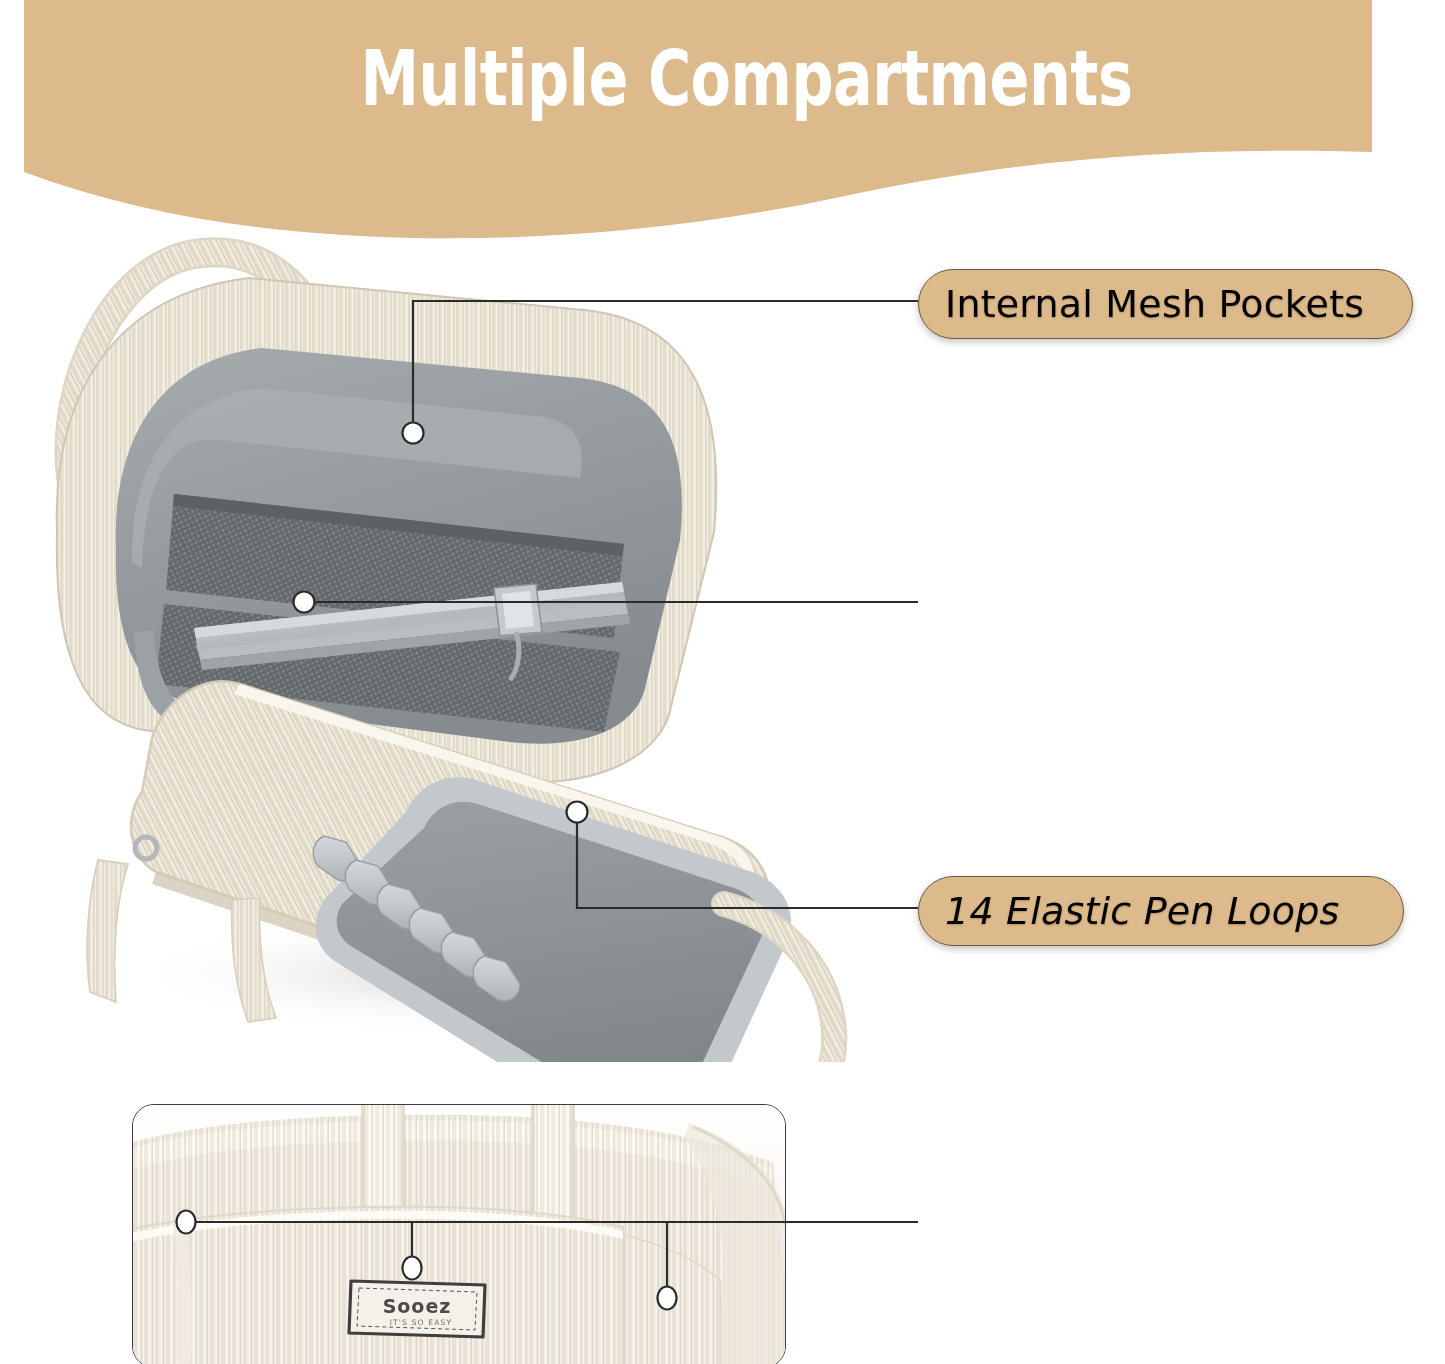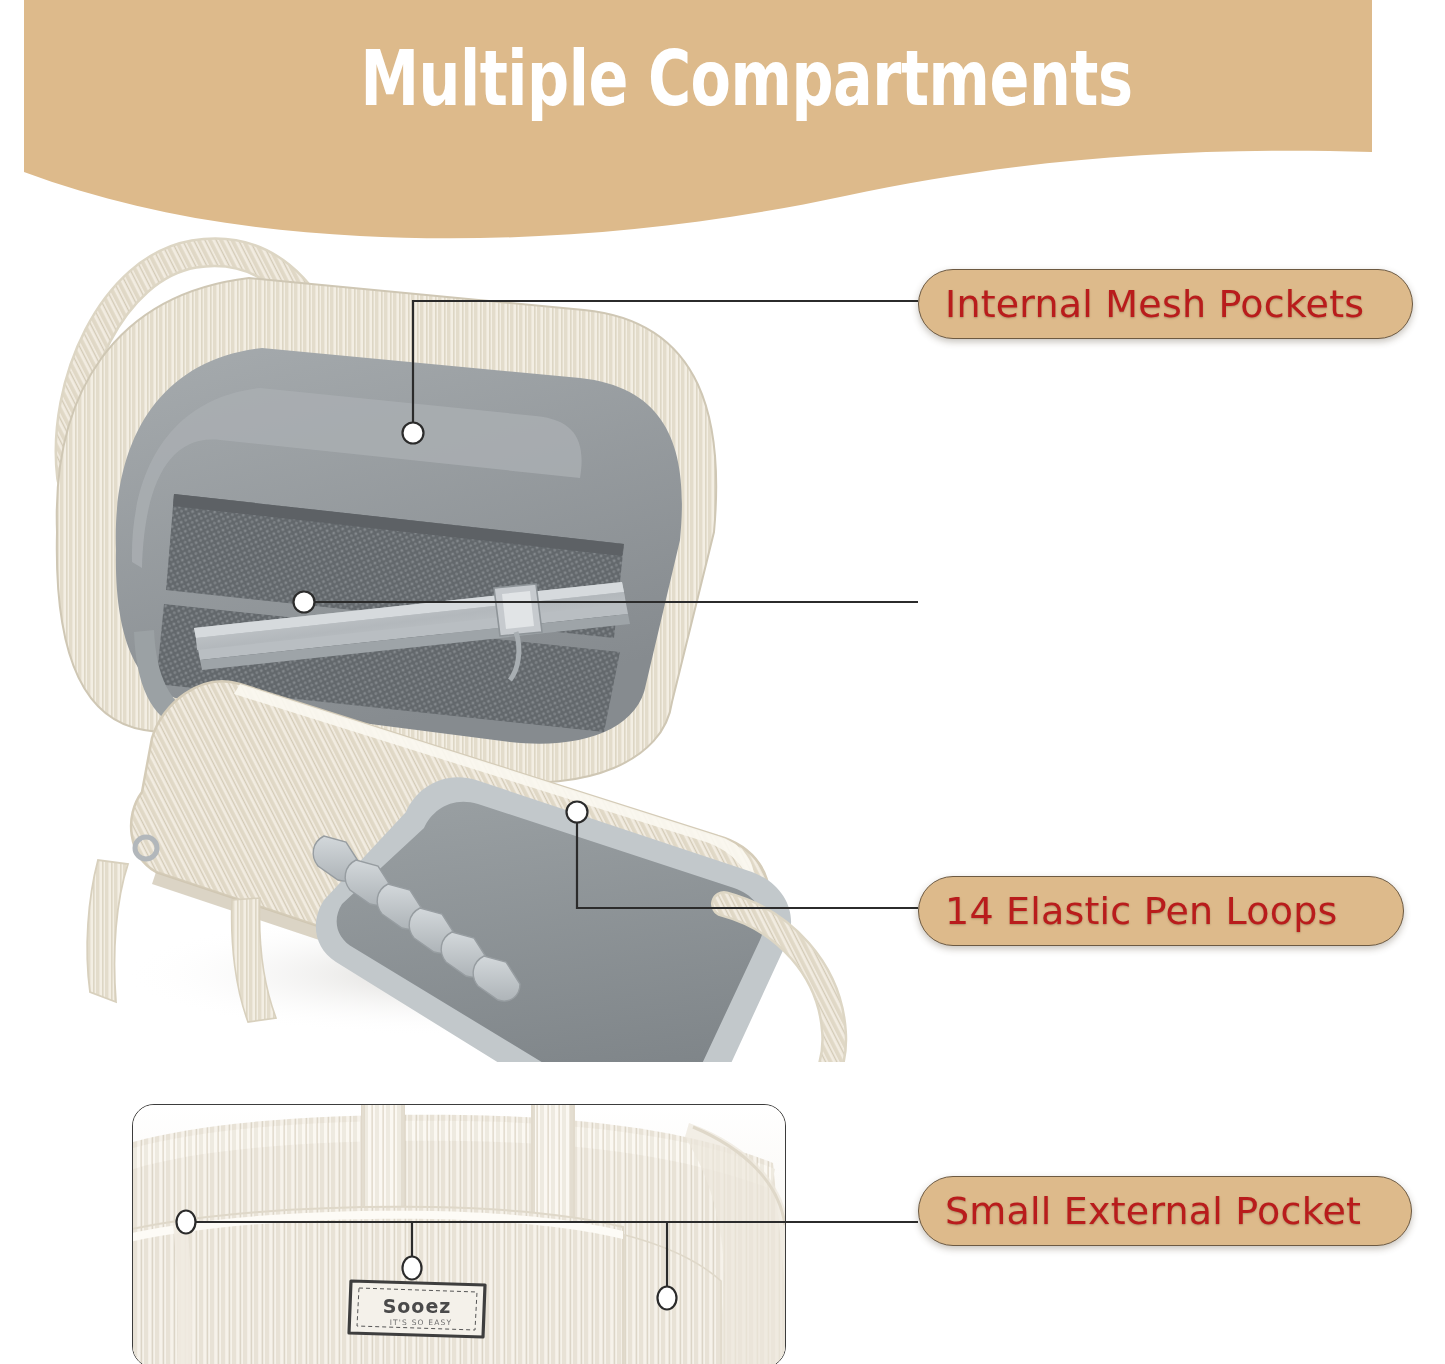--- a/index.html
+++ b/index.html
@@ -22,28 +22,28 @@
 
   
   .callout-chip{
     position:absolute;height:70px;box-sizing:border-box;
     background:#ddba8b;border:1.6px solid #6d5a42;border-radius:35px;
     display:flex;align-items:center;justify-content:flex-start;
     padding:0 22px 0 26px;
     box-shadow:0 3px 7px rgba(70,55,35,0.30);
   }
   .callout-chip span{
-    color:#b91c1c;font-size:38px;line-height:42px;font-weight:400;
+    color:#000000;font-size:38px;line-height:42px;font-weight:400;
     letter-spacing:0.2px;white-space:nowrap;
     text-shadow:0 1px 2px rgba(120,95,60,0.45);
     font-family:"DejaVu Sans","Liberation Sans",sans-serif;
   }
   #chip-1{left:918px;top:269px;width:495px;}
   #chip-2{left:918px;top:567px;width:478px;}
-  #chip-3{left:918px;top:876px;width:486px;}
+  #chip-3{left:918px;top:876px;width:486px;font-style:italic;}
   #chip-4{left:918px;top:1176px;width:494px;}
 
   
   #leader-layer{position:absolute;left:0;top:0;width:1445px;height:1364px;pointer-events:none;}
 
   
   #main-product-photo{position:absolute;left:24px;top:232px;width:880px;height:830px;}
   #bottom-product-panel{
     position:absolute;left:132px;top:1104px;width:652px;height:262px;
     border:1.5px solid #3c3c3c;border-radius:22px;overflow:hidden;background:#f3efe8;
@@ -271,17 +271,14 @@
       <ellipse cx="667" cy="1298" rx="9.5" ry="11.5"></ellipse>
     </g>
   </svg>
 
   <div class="callout-chip" id="chip-1">
     <span>Internal  Mesh Pockets</span>
   </div>
   <div class="callout-chip" id="chip-3">
     <span>14 Elastic Pen Loops</span>
   </div>
-  <div class="callout-chip" id="chip-4">
-    <span>Small External Pocket</span>
-  </div>
 
 </div>
 
 </body></html>

